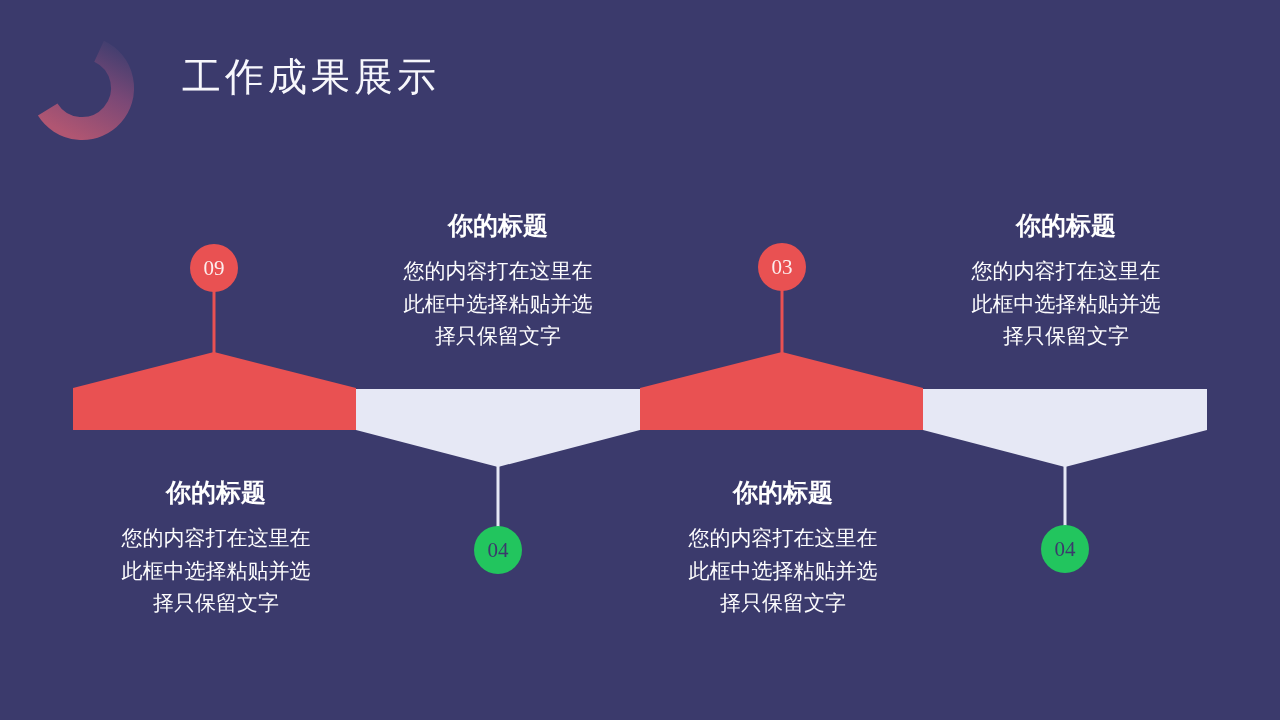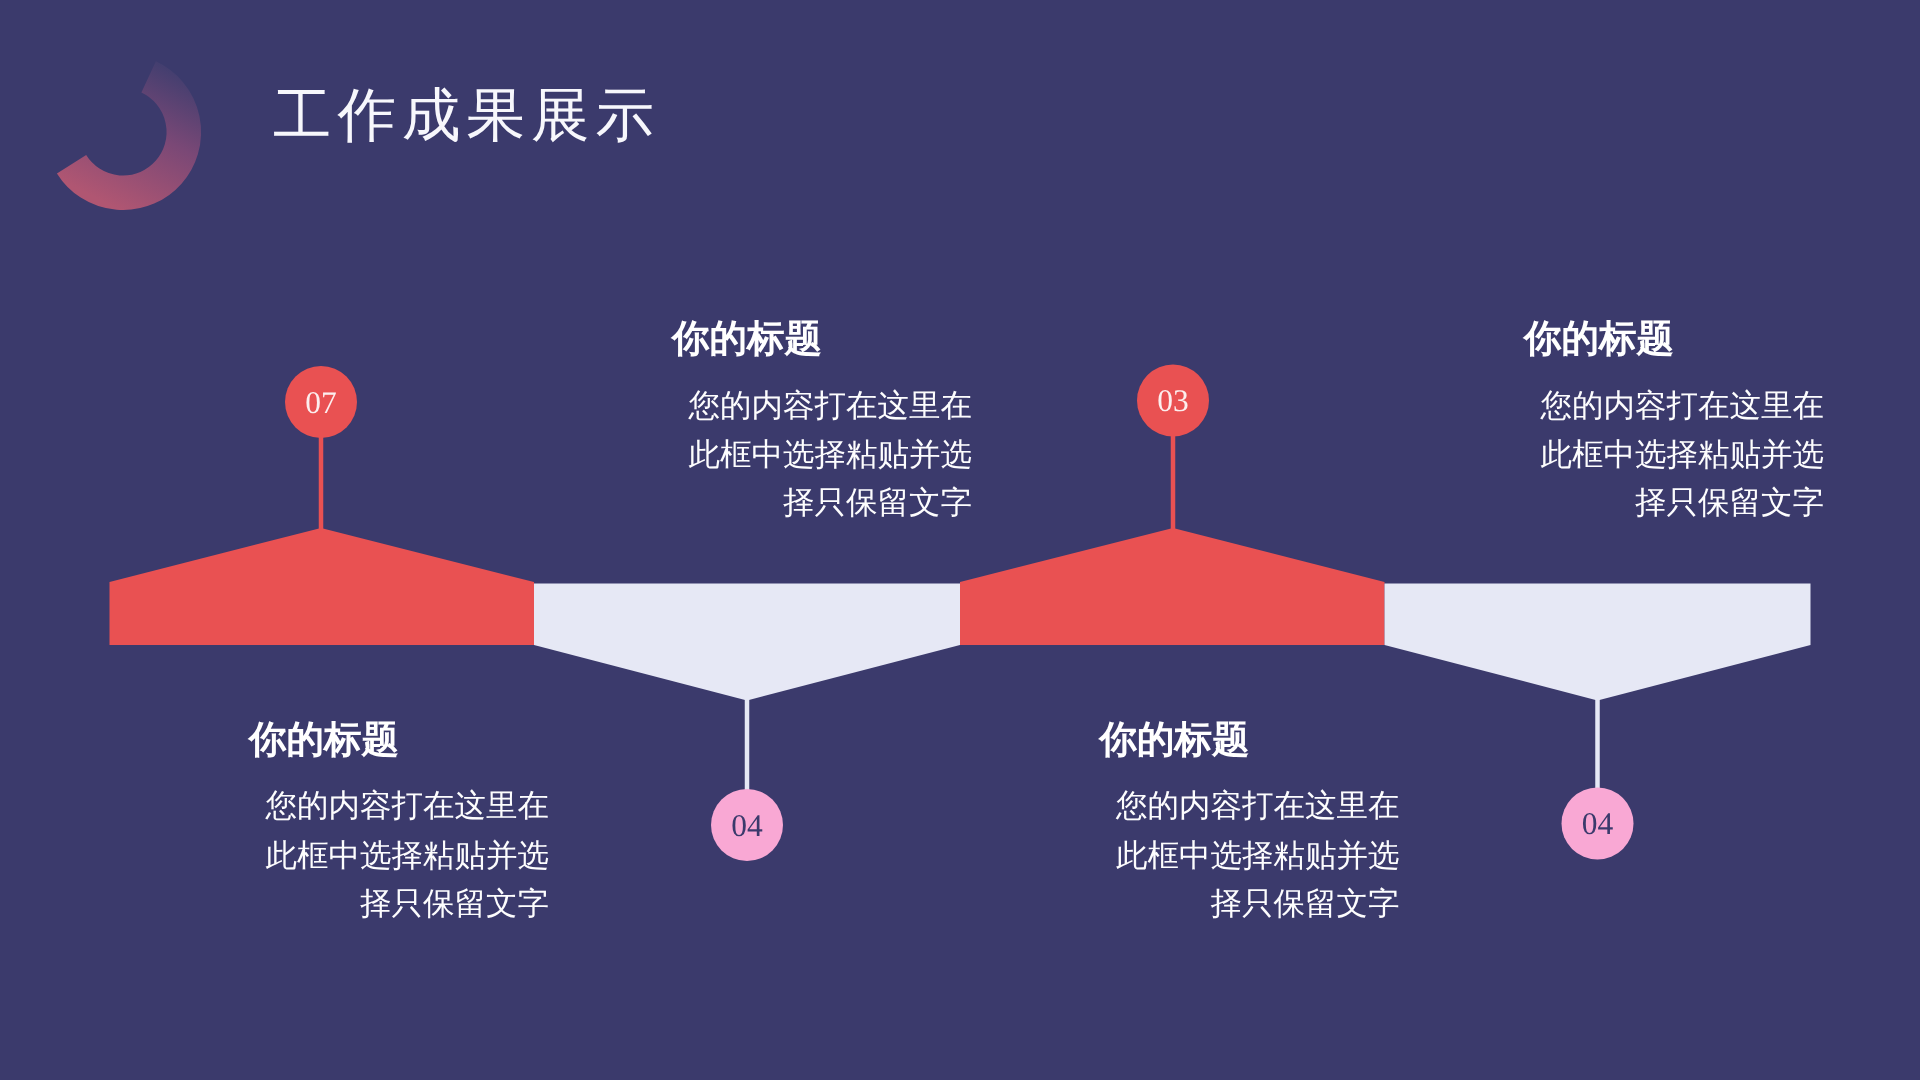--- a/index.html
+++ b/index.html
@@ -24,21 +24,21 @@
   .banner-svg{position:absolute;left:0;top:0;}
   .step-circle{
     position:absolute;
     width:48px;height:48px;
     border-radius:50%;
     display:flex;align-items:center;justify-content:center;
     font-family:"Liberation Serif","DejaVu Serif",serif;
     font-size:21px;
   }
   .step-circle.red{background:#E95152;color:#fceeee;}
-  .step-circle.light{background:#f9a8d4;color:#3B3A6C;}
+  .step-circle.light{background:#22c55e;color:#3B3A6C;}
   .circle-01{left:190px;top:244px;}
   .circle-03{left:758px;top:243px;}
   .circle-04a{left:474px;top:526px;}
   .circle-04b{left:1041px;top:525px;}
   .text-block{
     position:absolute;
     width:300px;
     text-align:center;
     color:#ffffff;
     font-family:Liberation Mono, monospace;
@@ -52,21 +52,21 @@
     font-weight:700;
     line-height:30px;
     margin:0 0 14px 0;
   }
   .block-body{
     font-size:21px;
     line-height:32.5px;
     font-weight:400;
     color:#fdfdfe;
   }
-  .block-body div{white-space:nowrap;text-align:right;}
+  .block-body div{white-space:nowrap;}
 </style>
 </head>
 <body>
 
 <div class="slide">
 
   <svg class="ring-svg" width="180" height="180" viewBox="0 0 180 180">
     <defs>
       <linearGradient id="ringGrad" gradientUnits="userSpaceOnUse" x1="102" y1="38" x2="56" y2="128">
         <stop offset="0" stop-color="#413E6F"></stop>
@@ -85,21 +85,21 @@
     <line x1="498" y1="465" x2="498" y2="528" stroke-width="3" stroke="#E6E8F5"></line>
     <line x1="1065" y1="465" x2="1065" y2="527" stroke-width="3" stroke="#E6E8F5"></line>
 
     <polygon points="73,388 214,352 356,388 356,430 73,430" fill="#E95152"></polygon>
     <polygon points="356,389 640,389 640,430 498,467 356,430" fill="#E6E8F5"></polygon>
     <polygon points="640,388 782,352 923,388 923,430 640,430" fill="#E95152"></polygon>
     <polygon points="923,389 1207,389 1207,430 1065,467 923,430" fill="#E6E8F5"></polygon>
   </svg>
 
   <div class="step-circle red circle-01">
-    <span>07</span>
+    <span>09</span>
   </div>
   <div class="step-circle light circle-04a">
     <span>04</span>
   </div>
   <div class="step-circle red circle-03">
     <span>03</span>
   </div>
   <div class="step-circle light circle-04b">
     <span>04</span>
   </div>

